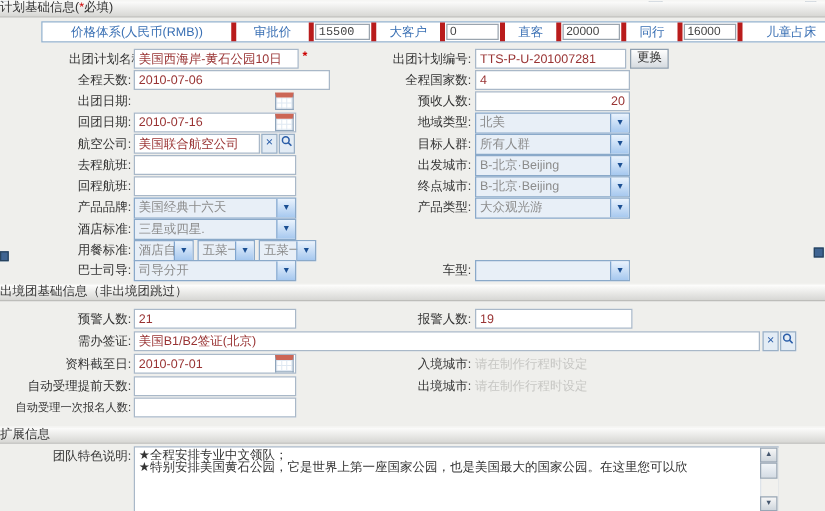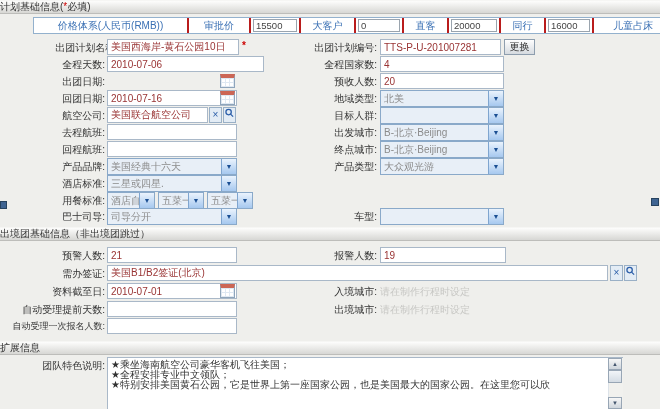--- a/index.html
+++ b/index.html
@@ -44,21 +44,21 @@
     background-size:4px 4px;
   }
   .hint{position:absolute;height:17px;line-height:17px;color:#c7c7c4;white-space:nowrap}
   .req{position:absolute;color:#cc0000;font-weight:bold}
   .handle{position:absolute;background:#3f6492;border:1px solid #27435f;box-sizing:border-box}
   .ptab{
     position:absolute;left:33px;top:17px;width:640px;height:17px;box-sizing:border-box;
     background:#fff;border:1px solid #93b1cd;display:flex;
   }
   .pc{
-    box-sizing:border-box;border-right:2px solid #b91c1c;display:flex;align-items:center;justify-content:center;
+    box-sizing:border-box;border-right:4px solid #b91c1c;display:flex;align-items:center;justify-content:center;
     color:#3a70b4;white-space:nowrap;flex:0 0 auto;
   }
   .pin{
     box-sizing:border-box;height:13px;border:1px solid #9aa4ae;background:#fff;font-size:9.5px;color:#444;
     padding:0 2px;font-family:inherit;outline:none;
   }
   .ta{
     position:absolute;left:107px;top:357px;width:516px;height:55px;box-sizing:border-box;
     border:1px solid #a9b8c8;background:#fff;color:#333;font-size:10px;line-height:10px;
     padding:2px 16px 0 3px;overflow:hidden;
@@ -84,21 +84,21 @@
 <div class="handle" style="left:651px;top:198px;width:8px;height:8px"></div>
 
 <div class="bar" style="top:0">
   <span>计划基础信息(</span><span class="reqin" style="color:#cc0000">*</span><span>必填)</span>
 </div>
 
 <div class="ptab">
   <div class="pc" style="width:155px">价格体系(人民币(RMB))</div>
   <div class="pc" style="width:62px">审批价</div>
   <div class="pc" style="width:50px">
-      <input class="pin" style="width: 44px;" value="15500">
+      <input class="pin" style="width: 44px; font-family: Liberation Mono, monospace;" value="15500">
     </div>
   <div class="pc" style="width:55px">大客户</div>
   <div class="pc" style="width:48px">
       <input class="pin" style="width: 42px;" value="0">
     </div>
   <div class="pc" style="width:45px">直客</div>
   <div class="pc" style="width:52px">
       <input class="pin" style="width: 46px;" value="20000">
     </div>
   <div class="pc" style="width:45px">同行</div>
@@ -117,40 +117,41 @@
 
 <span class="lb" style="top:56px;left:0;width:105px">全程天数:</span>
 <input class="tx" style="top: 56px; left: 107px; width: 130px;" value="10">
 <span class="lb" style="top:56px;left:277px;width:100px">全程国家数:</span>
 <input class="tx" style="top: 56px; left: 380px; width: 124px;" value="4">
 
 <span class="lb" style="top:73px;left:0;width:105px">出团日期:</span>
 <input class="tx" style="top: 56px; left: 107px; width: 157px;" value="2010-07-06">
 <span class="cal" style="top:74px;left:220px"></span>
 <span class="lb" style="top:73px;left:277px;width:100px">预收人数:</span>
-<input class="tx" style="top: 73px; left: 380px; width: 124px;" value="20">
+<input class="tx" style="top: 73px; left: 380px; width: 124px; text-align: right;" value="20">
 
 <span class="lb" style="top:90px;left:0;width:105px">回团日期:</span>
 <input class="tx" style="top: 90px; left: 107px; width: 130px;" value="2010-07-16">
 <span class="cal" style="top:91px;left:220px"></span>
 <span class="lb" style="top:90px;left:277px;width:100px">地域类型:</span>
 <div class="sl" style="top:90px;left:380px;width:124px">
     <span class="t">北美</span>
     <span class="a">▼</span>
   </div>
 
 <span class="lb" style="top:107px;left:0;width:105px">航空公司:</span>
 <input class="tx" style="top: 107px; left: 107px; width: 101px;" value="美国联合航空公司">
 <span class="ib" style="top:107px;left:209px">×</span>
 <span class="ib" style="top:107px;left:223px"><svg width="9" height="10" viewBox="0 0 10 10">
       <circle cx="4" cy="4" r="3" fill="none" stroke="#2a5da8" stroke-width="1.4"></circle>
       <line x1="6.2" y1="6.2" x2="9" y2="9" stroke="#2a5da8" stroke-width="1.4"></line>
     </svg></span>
 <span class="lb" style="top:107px;left:277px;width:100px">目标人群:</span>
 <div class="sl" style="top:107px;left:380px;width:124px">
+    <span class="t">所有人群</span>
     <span class="a">▼</span>
   </div>
 
 <span class="lb" style="top:124px;left:0;width:105px">去程航班:</span>
 <input class="tx" style="top: 124px; left: 107px; width: 130px;" value="">
 <span class="lb" style="top:124px;left:277px;width:100px">出发城市:</span>
 <div class="sl" style="top:124px;left:380px;width:124px">
     <span class="t">B-北京·Beijing</span>
     <span class="a">▼</span>
   </div>
@@ -230,21 +231,20 @@
 <span class="lb" style="top:301px;left:277px;width:100px">出境城市:</span>
 <span class="hint" style="top:301px;left:380px">请在制作行程时设定</span>
 
 <span class="lb" style="top:318px;left:0;width:105px;font-size:9px">自动受理一次报名人数:</span>
 <input class="tx" style="top: 318px; left: 107px; width: 130px;" value="">
 
 <div class="bar" style="top:341px"><span>扩展信息</span></div>
 
 <span class="lb" style="top:357px;left:0;width:105px">团队特色说明:</span>
 <div class="ta">
-  <div>★乘坐海南航空公司豪华客机飞往美国；</div>
   <div>★全程安排专业中文领队；</div>
   <div>★特别安排美国黄石公园，它是世界上第一座国家公园，也是美国最大的国家公园。在这里您可以欣</div>
 </div>
 
 <div class="strack" style="left:608px;top:358px;height:53px"></div>
 <span class="sbtn" style="left:608px;top:358px">▲</span>
 <span class="sthumb" style="left:608px;top:370px"></span>
 <span class="sbtn" style="left:608px;top:397px">▼</span>
 
 </body></html>

